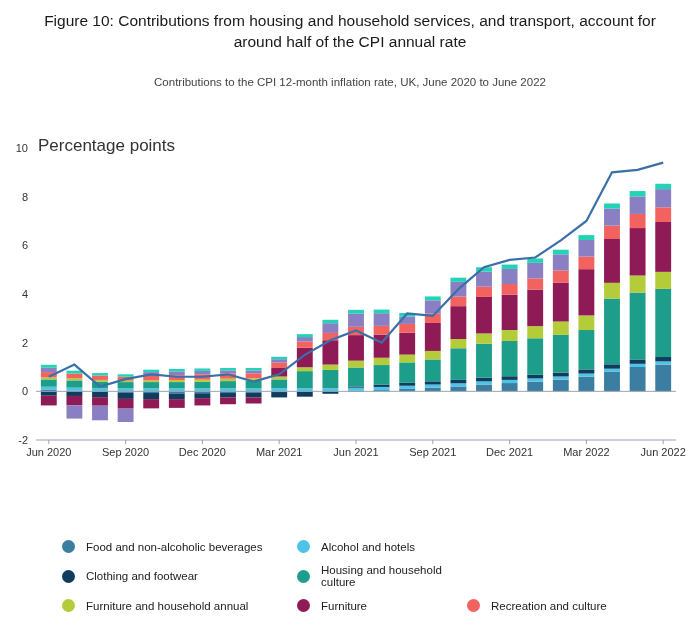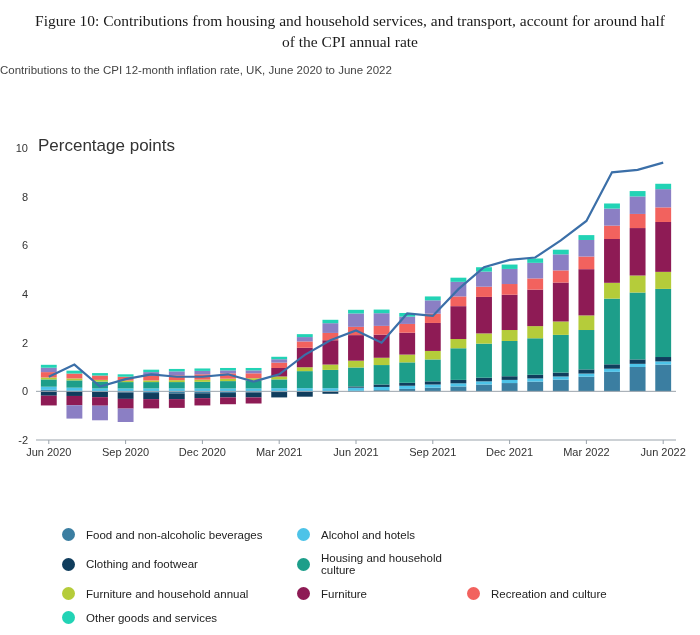--- a/index.html
+++ b/index.html
@@ -19,27 +19,26 @@
     width: 700px;
     height: 635px;
   }
   .title {
     text-align: center;
     font-size: 15.5px;
     line-height: 21px;
     color: #1a1a1a;
     padding: 10px 34px 0 34px;
     font-weight: normal;
-    font-family: Liberation Serif, serif;
   }
   .subtitle {
-    text-align: left;
+    text-align: center;
     font-size: 11.5px;
     color: #444444;
-    margin-top: 12px;
+    margin-top: 24px;
   }
   .plotwrap {
     position: absolute;
     left: 0;
     top: 104px;
     width: 700px;
     height: 400px;
   }
   .axis-unit {
     position: absolute;
@@ -56,20 +55,21 @@
     left: 0;
     top: 528px;
     width: 700px;
   }
   .legend-grid {
     display: grid;
     grid-template-columns: 235px 170px 235px;
     row-gap: 11px;
     padding-left: 62px;
     box-sizing: border-box;
+    margin-top: 12px;
   }
   .legend-item {
     display: flex;
     align-items: center;
     font-size: 11.5px;
     color: #222222;
   }
   .legend-dot {
     width: 13px;
     height: 13px;
@@ -373,21 +373,17 @@
           <span>Furniture and household annual</span>
         </div>
         <div class="legend-item">
           <span class="legend-dot" style="background: rgb(142, 27, 85);"></span>
           <span>Furniture</span>
         </div>
         <div class="legend-item">
           <span class="legend-dot" style="background: rgb(242, 98, 94);"></span>
           <span>Recreation and culture</span>
         </div>
-        <div class="legend-item">
-          <span class="legend-dot" style="background: rgb(34, 211, 181);"></span>
-          <span>Other goods and services</span>
-        </div>
         <div></div>
       </div>
   </div>
 
 </div>
 
 </body></html>

